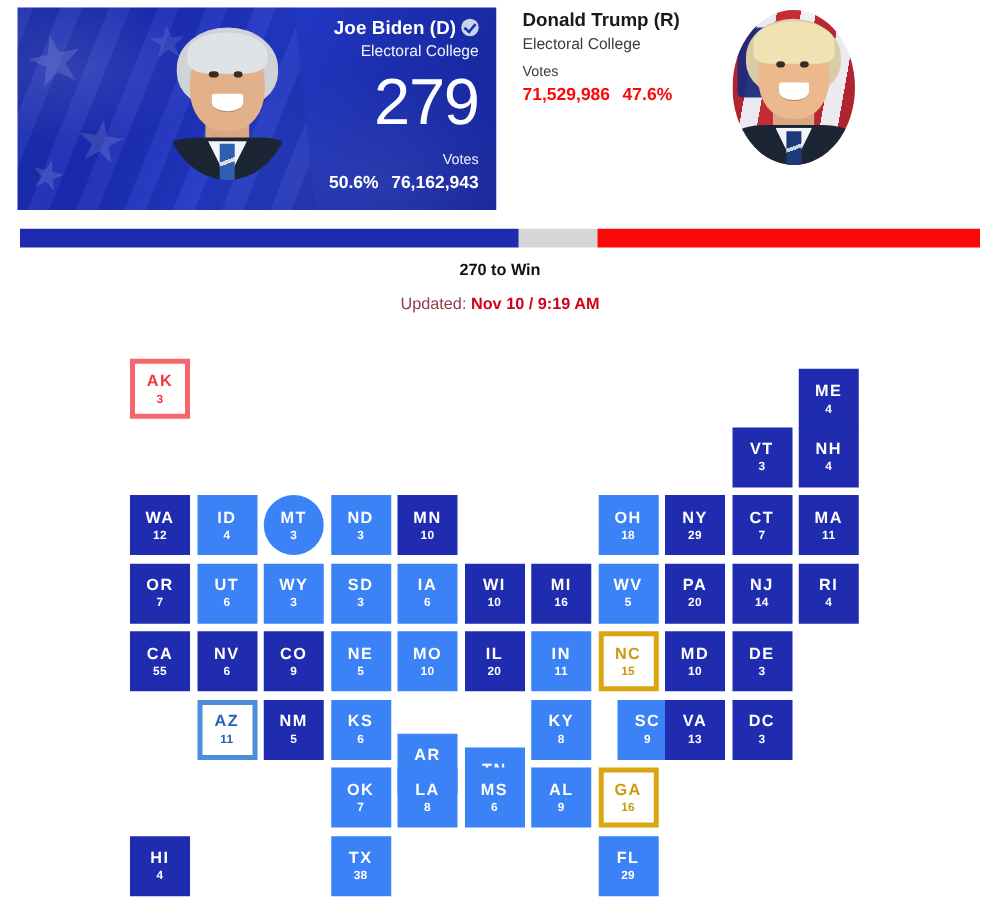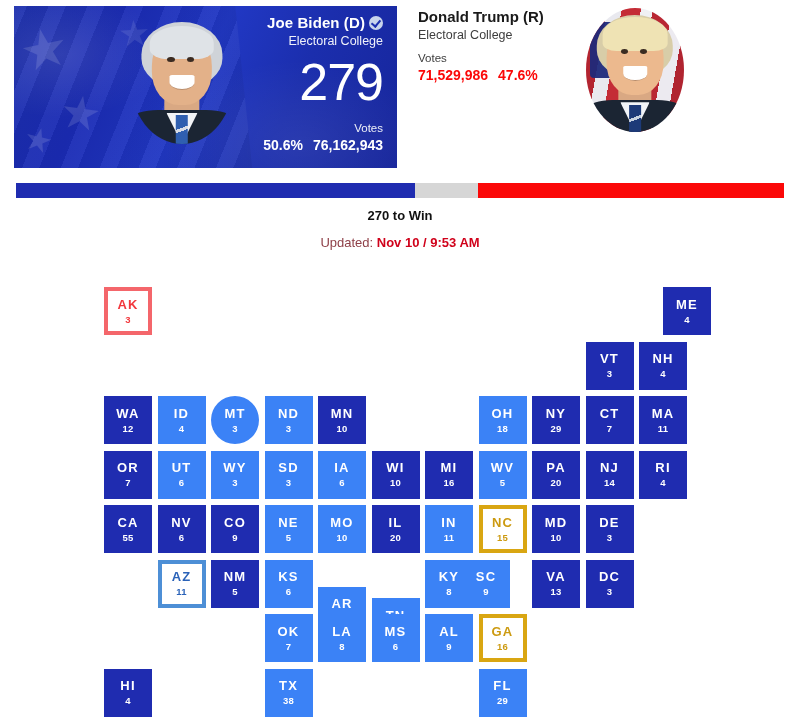--- a/index.html
+++ b/index.html
@@ -451,29 +451,29 @@
 <div class="bar-wrap">
   <div class="bar-dem" id="seg-dem" style="width: 52%;"></div>
   <div class="bar-undecided" id="seg-und" style="width: 8.2%;"></div>
   <div class="bar-rep" id="seg-rep" style="width: 39.8%;"></div>
 </div>
 
 <div class="to-win">270 to Win</div>
 
 <div class="updated">
   <span>Updated:</span>
-  <span class="stamp">Nov 10 / 9:53 AM</span>
+  <span class="stamp">Nov 10 / 9:19 AM</span>
 </div>
 
 <div class="map" id="state-map">
     <div class="tile lean-rep" style="left: 0px; top: 0px;">
       <div class="abbr">AK</div>
       <div class="ev">3</div>
     </div>
-    <div class="tile dem" style="left: 535px; top: 0px; margin-left: 24px;">
+    <div class="tile dem" style="left: 535px; top: 8px;">
       <div class="abbr">ME</div>
       <div class="ev">4</div>
     </div>
     <div class="tile dem" style="left: 481.5px; top: 54.5px;">
       <div class="abbr">VT</div>
       <div class="ev">3</div>
     </div>
     <div class="tile dem" style="left: 535px; top: 54.5px;">
       <div class="abbr">NH</div>
       <div class="ev">4</div>
@@ -615,21 +615,21 @@
       <div class="ev">6</div>
     </div>
     <div class="tile rep" style="left: 267.5px; top: 287px; margin-top: 24px;">
       <div class="abbr">TN</div>
       <div class="ev">11</div>
     </div>
     <div class="tile rep" style="left: 321px; top: 272.5px;">
       <div class="abbr">KY</div>
       <div class="ev">8</div>
     </div>
-    <div class="tile rep" style="left: 358px; top: 272.5px;">
+    <div class="tile rep" style="left: 390px; top: 272.5px;">
       <div class="abbr">SC</div>
       <div class="ev">9</div>
     </div>
     <div class="tile dem" style="left: 428px; top: 272.5px;">
       <div class="abbr">VA</div>
       <div class="ev">13</div>
     </div>
     <div class="tile dem" style="left: 481.5px; top: 272.5px;">
       <div class="abbr">DC</div>
       <div class="ev">3</div>

